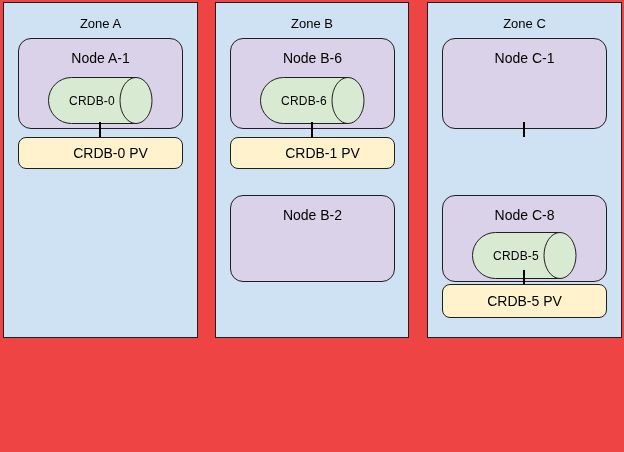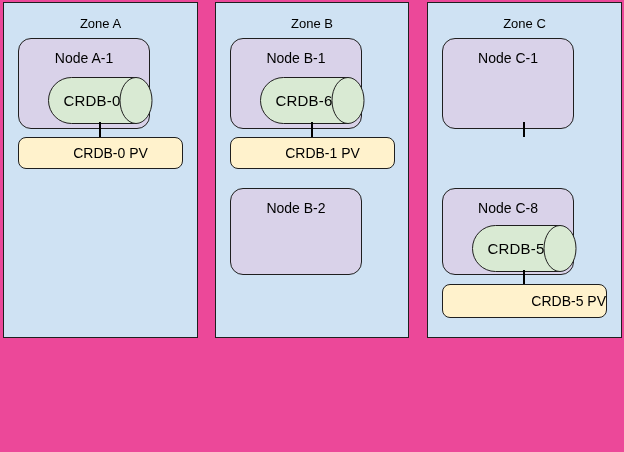--- a/index.html
+++ b/index.html
@@ -1,63 +1,63 @@
 <!DOCTYPE html>
 <html><head>
 <meta charset="utf-8">
 <style>
   html,body { margin:0; padding:0; background:#000; }
   .page {
     position:relative; width:624px; height:452px;
-    background:#ec4899; overflow:hidden;
+    background:#ef4444; overflow:hidden;
     font-family:"Liberation Sans","DejaVu Sans",sans-serif;
     color:#000;
   }
   .zone {
     position:absolute; top:2px; height:334px;
     background:#cfe2f3; border:1px solid #1f1f1f;
   }
   .zone-a { left:3px;   width:193px; }
   .zone-b { left:215px; width:192px; }
   .zone-c { left:427px; width:193px; }
   .zone-label {
     text-align:center; margin-top:13px; font-size:13px; line-height:15px;
   }
   .node {
-    position:absolute; left:14px; width:132px; height:91px;
+    position:absolute; left:14px; width:165px; height:91px;
     background:#d9d2e9; border:1px solid #1f1f1f; border-radius:13px;
     box-sizing:border-box;
   }
   .node-1 { top:35px; }
-  .node-2 { top:185px; height:87px; }
+  .node-2 { top:192px; height:87px; }
   .node-label {
     text-align:center; margin-top:11px; font-size:14px; line-height:16px;
   }
   .cylinder {
     position:absolute; left:29px; top:38px; width:105px; height:47px;
   }
   .node-2 .cylinder { top:36px; }
   .cyl-svg { position:absolute; left:0; top:0; display:block; }
   .cyl-label {
     position:absolute; left:0; top:0; width:88px; height:100%;
     display:flex; align-items:center; justify-content:center;
-    font-size:15px; letter-spacing:0.2px;
+    font-size:12px; letter-spacing:0.2px;
   }
   .connector { position:absolute; width:2px; background:#000; }
   .conn-1 { left:95px; top:119px; height:15px; }
   .conn-2 { left:95px; top:267px; height:14px; }
   .pv {
     position:absolute; left:14px; width:165px; height:32px;
     background:#fff2cc; border:1px solid #1f1f1f; border-radius:8px;
     box-sizing:border-box;
     display:flex; align-items:center; justify-content:center;
     font-size:14px;
   }
   .pv-1 { top:134px;padding-left:20px; }
-  .pv-2 { top:281px; height:34px;justify-content:flex-end; }
+  .pv-2 { top:281px; height:34px; }
 </style>
 </head>
 <body>
 
 <div class="page">
 
   <div class="zone zone-a">
     <div class="zone-label">Zone A</div>
     <div class="node node-1">
       <div class="node-label">Node A-1</div>
@@ -71,21 +71,21 @@
     </div>
     <div class="connector conn-1"></div>
     <div class="pv pv-1">
       <span>CRDB-0 PV</span>
     </div>
   </div>
 
   <div class="zone zone-b">
     <div class="zone-label">Zone B</div>
     <div class="node node-1">
-      <div class="node-label">Node B-1</div>
+      <div class="node-label">Node B-6</div>
       <div class="cylinder">
         <svg class="cyl-svg" width="105" height="47" viewBox="0 0 105 47">
           <path d="M88 0.5 H23.5 A23 23 0 0 0 23.5 46.5 H88 Z" fill="#d9ead3" stroke="#1f1f1f" stroke-width="1"></path>
           <ellipse cx="88" cy="23.5" rx="16" ry="23" fill="#d9ead3" stroke="#1f1f1f" stroke-width="1"></ellipse>
         </svg>
         <span class="cyl-label">CRDB-6</span>
       </div>
     </div>
     <div class="connector conn-1"></div>
     <div class="pv pv-1">

